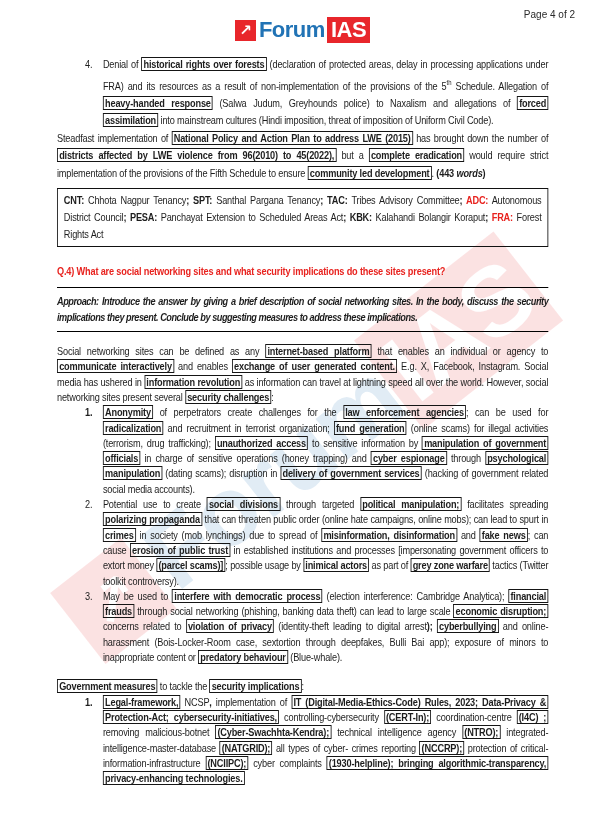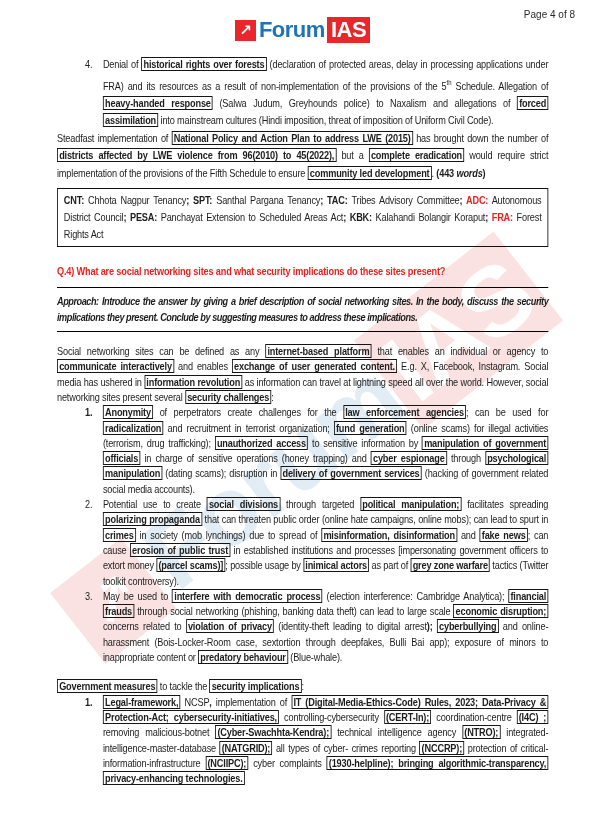--- a/index.html
+++ b/index.html
@@ -117,21 +117,21 @@
 </style>
 </head>
 <body>
 
 <div class="watermark" aria-hidden="true">
   <span class="wm-arrow">↗</span>
   <span class="wm-forum">Forum</span>
   <span class="wm-ias">IAS</span>
 </div>
 
-<div class="page-label">Page 4 of 8</div>
+<div class="page-label">Page 4 of 2</div>
 
 <div class="logo">
   <span class="logo-arrow">↗</span>
   <span class="logo-forum">Forum</span>
   <span class="logo-ias">IAS</span>
 </div>
 
 <div class="content">
 
   <div class="upper">

